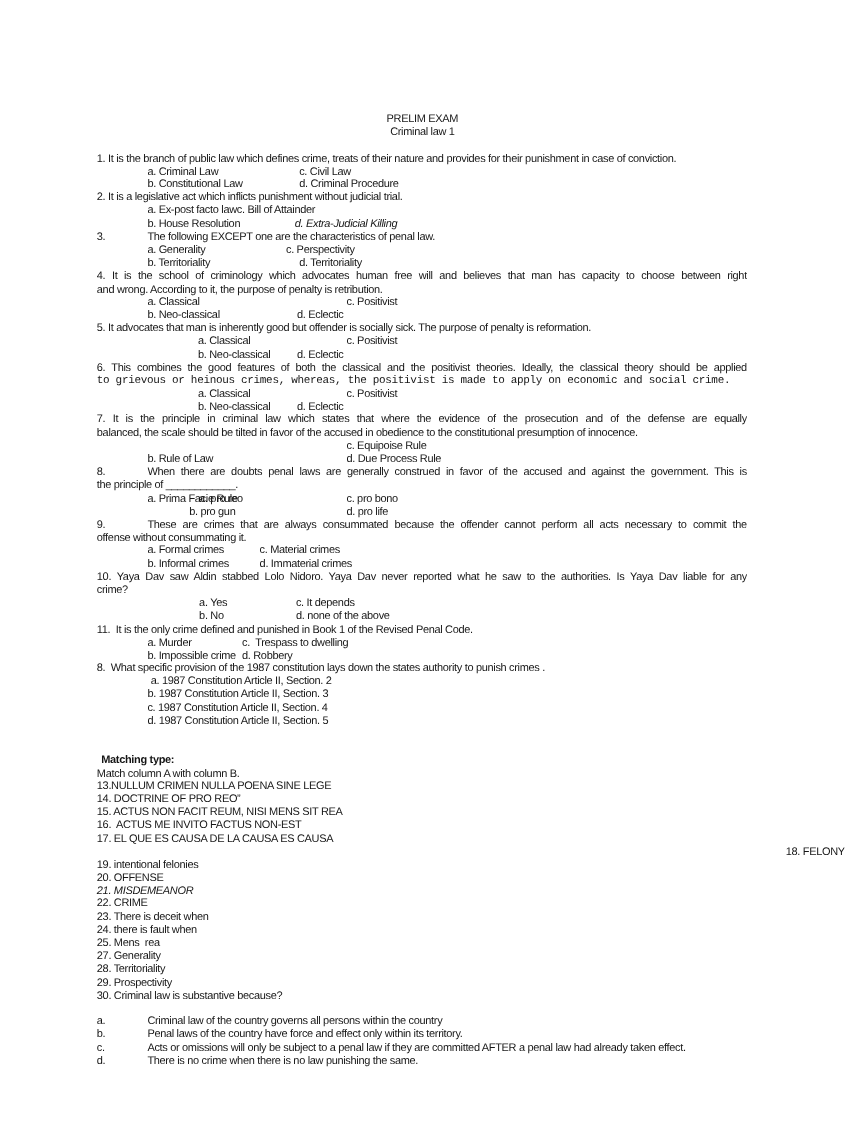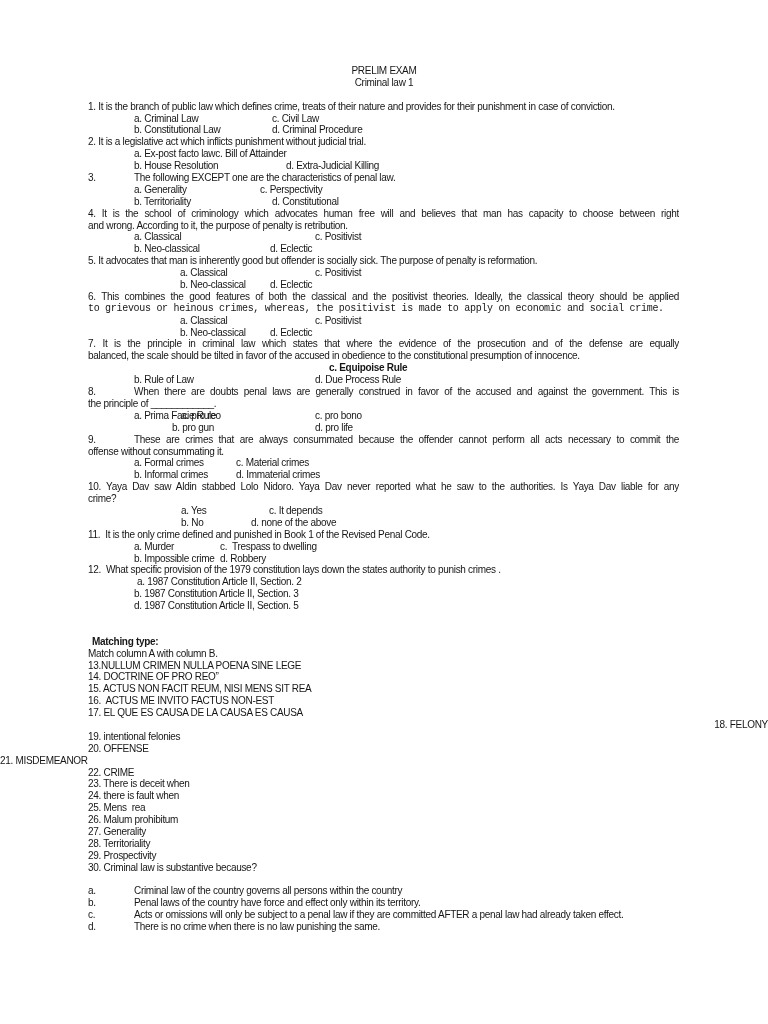--- a/index.html
+++ b/index.html
@@ -6,21 +6,21 @@
     margin: 0; padding: 0;
     width: 768px; height: 1024px;
     background: #ffffff;
     font-family: "Liberation Sans", "DejaVu Sans", sans-serif;
     color: #161616;
     overflow: hidden;
   }
   .page {
     position: relative;
     width: 768px; height: 1024px;
-    padding-top: 65px;
+    padding-top: 103px;
     box-sizing: border-box;
     overflow: hidden;
     background: #ffffff;
   }
   .line {
     position: relative;
     height: 11.9px;
     line-height: 11.9px;
     font-size: 10px;
     letter-spacing: -0.3px;
@@ -70,33 +70,33 @@
       <span class="seg" style="left: 272px;">d. Criminal Procedure</span>
     </div>
     <div class="line">
       <div class="flow" style="margin-left: 88px;">2. It is a legislative act which inflicts punishment without judicial trial.</div>
     </div>
     <div class="line">
       <span class="seg" style="left: 134px;">a. Ex-post facto lawc. Bill of Attainder</span>
     </div>
     <div class="line">
       <span class="seg" style="left: 134px;">b. House Resolution</span>
-      <span class="seg" style="left: 286px;">d. Extra-Judicial Killing</span>
+      <span class="seg" style="left: 268px; font-style: italic;">d. Extra-Judicial Killing</span>
     </div>
     <div class="line">
       <span class="seg" style="left: 88px;">3.</span>
       <span class="seg" style="left: 134px;">The following EXCEPT one are the characteristics of penal law.</span>
     </div>
     <div class="line">
       <span class="seg" style="left: 134px;">a. Generality</span>
       <span class="seg" style="left: 260px; text-align: center;">c. Perspectivity</span>
     </div>
     <div class="line">
       <span class="seg" style="left: 134px;">b. Territoriality</span>
-      <span class="seg" style="left: 272px;">d. Constitutional</span>
+      <span class="seg" style="left: 272px;">d. Territoriality</span>
     </div>
     <div class="line justify">
       <div class="flow" style="margin-left: 88px; width: 591px;">4. It is the school of criminology which advocates human free will and believes that man has capacity to choose between right</div>
     </div>
     <div class="line">
       <div class="flow" style="margin-left: 88px;">and wrong. According to it, the purpose of penalty is retribution.</div>
     </div>
     <div class="line">
       <span class="seg" style="left: 134px;">a. Classical</span>
       <span class="seg" style="left: 315px;">c. Positivist</span>
@@ -131,21 +131,21 @@
       <span class="seg" style="left: 270px;">d. Eclectic</span>
     </div>
     <div class="line justify">
       <div class="flow" style="margin-left: 88px; width: 591px;">7. It is the principle in criminal law which states that where the evidence of the prosecution and of the defense are equally</div>
     </div>
     <div class="line">
       <div class="flow" style="margin-left: 88px;">balanced, the scale should be tilted in favor of the accused in obedience to the constitutional presumption of innocence.</div>
     </div>
     <div class="line">
       <span class="seg" style="left: 134px; margin-top: 48px;">a. Prima Facie Rule</span>
-      <span class="seg" style="left: 329px; font-weight: bold;">c. Equipoise Rule</span>
+      <span class="seg" style="left: 315px;">c. Equipoise Rule</span>
     </div>
     <div class="line">
       <span class="seg" style="left: 134px;">b. Rule of Law</span>
       <span class="seg" style="left: 315px;">d. Due Process Rule</span>
     </div>
     <div class="line justify">
       <span class="seg" style="left: 88px;">8.</span>
       <div class="flow" style="margin-left: 134px; width: 545px;">When there are doubts penal laws are generally construed in favor of the accused and against the government. This is</div>
     </div>
     <div class="line">
@@ -179,41 +179,44 @@
     </div>
     <div class="line">
       <div class="flow" style="margin-left: 88px;">crime?</div>
     </div>
     <div class="line">
       <span class="seg" style="left: 181px;">a. Yes</span>
       <span class="seg" style="left: 269px;">c. It depends</span>
     </div>
     <div class="line">
       <span class="seg" style="left: 181px;">b. No</span>
-      <span class="seg" style="left: 251px;">d. none of the above</span>
+      <span class="seg" style="left: 269px;">d. none of the above</span>
     </div>
     <div class="line">
       <div class="flow" style="margin-left: 88px;">11.  It is the only crime defined and punished in Book 1 of the Revised Penal Code.</div>
     </div>
     <div class="line">
       <span class="seg" style="left: 134px;">a. Murder</span>
       <span class="seg" style="left: 220px;">c.  Trespass to dwelling</span>
     </div>
     <div class="line">
       <span class="seg" style="left: 134px;">b. Impossible crime</span>
       <span class="seg" style="left: 220px;">d. Robbery</span>
     </div>
     <div class="line">
-      <div class="flow" style="margin-left: 88px;">12.  What specific provision of the 1979 constitution lays down the states authority to punish crimes .</div>
+      <div class="flow" style="margin-left: 88px;">8.  What specific provision of the 1987 constitution lays down the states authority to punish crimes .</div>
     </div>
     <div class="line">
       <span class="seg" style="left: 137px;">a. 1987 Constitution Article II, Section. 2</span>
     </div>
     <div class="line">
       <span class="seg" style="left: 134px;">b. 1987 Constitution Article II, Section. 3</span>
+    </div>
+    <div class="line">
+      <span class="seg" style="left: 134px;">c. 1987 Constitution Article II, Section. 4</span>
     </div>
     <div class="line">
       <span class="seg" style="left: 134px;">d. 1987 Constitution Article II, Section. 5</span>
     </div>
     <div class="line">
       <div class="flow" style="margin-left: 88px;"></div>
     </div>
     <div class="line">
       <div class="flow" style="margin-left: 88px;"></div>
     </div>
@@ -241,36 +244,33 @@
     <div class="line">
       <div class="flow" style="margin-left: 88px; text-align: right;">18. FELONY</div>
     </div>
     <div class="line">
       <div class="flow" style="margin-left: 88px;">19. intentional felonies</div>
     </div>
     <div class="line">
       <div class="flow" style="margin-left: 88px;">20. OFFENSE</div>
     </div>
     <div class="line">
-      <div class="flow" style="">21. MISDEMEANOR</div>
+      <div class="flow" style="margin-left: 88px; font-style: italic;">21. MISDEMEANOR</div>
     </div>
     <div class="line">
       <div class="flow" style="margin-left: 88px;">22. CRIME</div>
     </div>
     <div class="line">
       <div class="flow" style="margin-left: 88px;">23. There is deceit when</div>
     </div>
     <div class="line">
       <div class="flow" style="margin-left: 88px;">24. there is fault when</div>
     </div>
     <div class="line">
       <div class="flow" style="margin-left: 88px;">25. Mens  rea</div>
-    </div>
-    <div class="line">
-      <div class="flow" style="margin-left: 88px;">26. Malum prohibitum</div>
     </div>
     <div class="line">
       <div class="flow" style="margin-left: 88px;">27. Generality</div>
     </div>
     <div class="line">
       <div class="flow" style="margin-left: 88px;">28. Territoriality</div>
     </div>
     <div class="line">
       <div class="flow" style="margin-left: 88px;">29. Prospectivity</div>
     </div>

